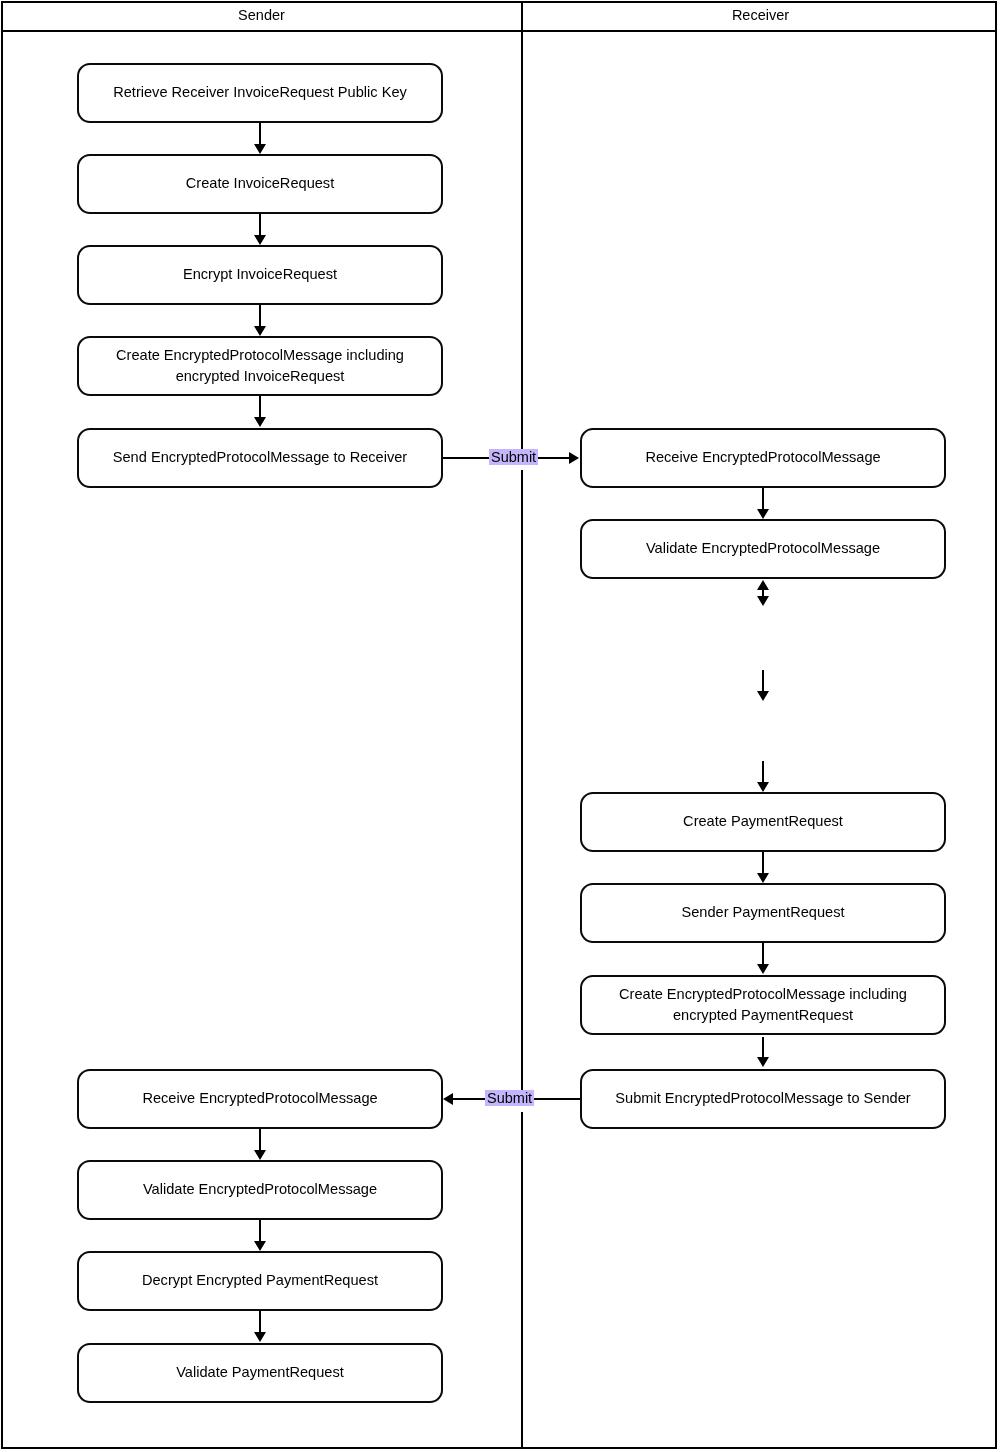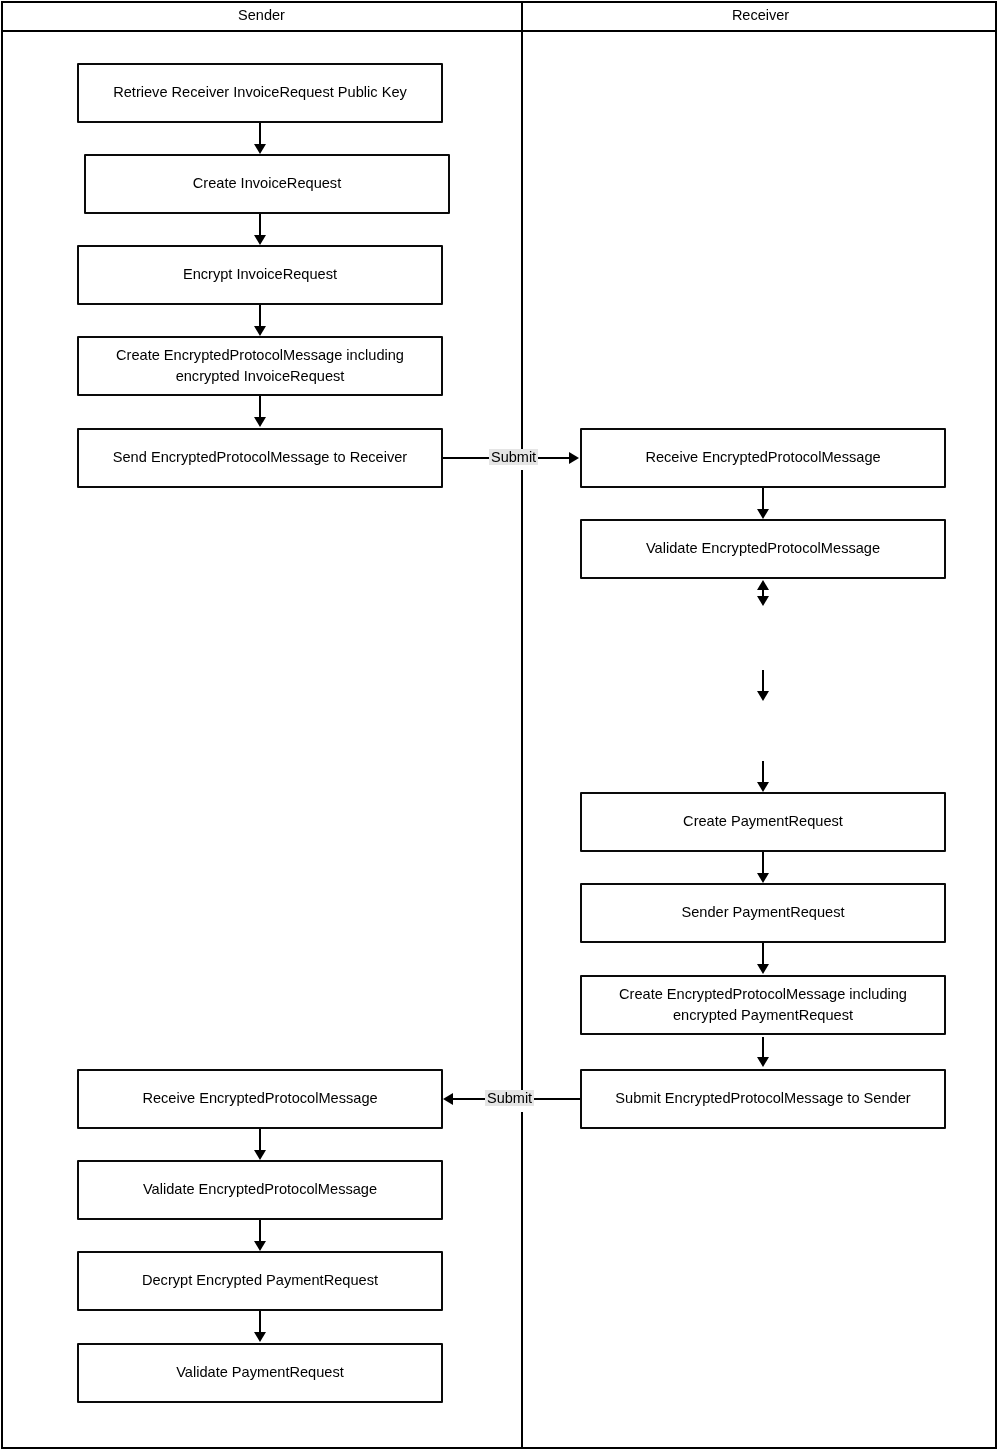--- a/index.html
+++ b/index.html
@@ -54,21 +54,21 @@
     color: #000000;
     white-space: nowrap;
   }
   
   .node {
     position: absolute;
     width: 366px;
     height: 60px;
     box-sizing: border-box;
     border: 2px solid #0a0a0a;
-    border-radius: 1px;
+    border-radius: 13px;
     background: #ffffff;
     display: flex;
     align-items: center;
     justify-content: center;
     text-align: center;
     font-size: 14.6px;
     line-height: 1.45;
     color: #000000;
     padding: 0 8px;
   }
@@ -112,21 +112,21 @@
     width: 0;
     height: 0;
     border-top: 6px solid transparent;
     border-bottom: 6px solid transparent;
     border-right: 10px solid #000000;
   }
   .edge-label {
     position: absolute;
     font-size: 14.5px;
     color: #000000;
-    background: #e5e5e5;
+    background: #c4b5fd;
     padding: 0 2px;
     line-height: 16px;
     white-space: nowrap;
   }
 </style>
 </head>
 <body>
 
 <div id="canvas">
 
@@ -139,21 +139,21 @@
   <div class="lane-divider" style="left:521px; top:1112px; height:337px;"></div>
 
   <div class="lane-title" style="left:2px; width:519px;">Sender</div>
   <div class="lane-title" style="left:523px; width:475px;">Receiver</div>
 
   <div class="node" style="left:77px; top:63px;">Retrieve Receiver InvoiceRequest Public Key</div>
 
   <div class="v-line" style="left:259px; top:123px; height:22px;"></div>
   <div class="arrow-down" style="left:254px; top:144px;"></div>
 
-  <div class="node" style="left:84px; top:154px;">Create InvoiceRequest</div>
+  <div class="node" style="left:77px; top:154px;">Create InvoiceRequest</div>
 
   <div class="v-line" style="left:259px; top:214px; height:22px;"></div>
   <div class="arrow-down" style="left:254px; top:235px;"></div>
 
   <div class="node" style="left:77px; top:245px;">Encrypt InvoiceRequest</div>
 
   <div class="v-line" style="left:259px; top:305px; height:22px;"></div>
   <div class="arrow-down" style="left:254px; top:326px;"></div>
 
   <div class="node" style="left:77px; top:336px;padding-left:8px;">Create EncryptedProtocolMessage including encrypted InvoiceRequest</div>

